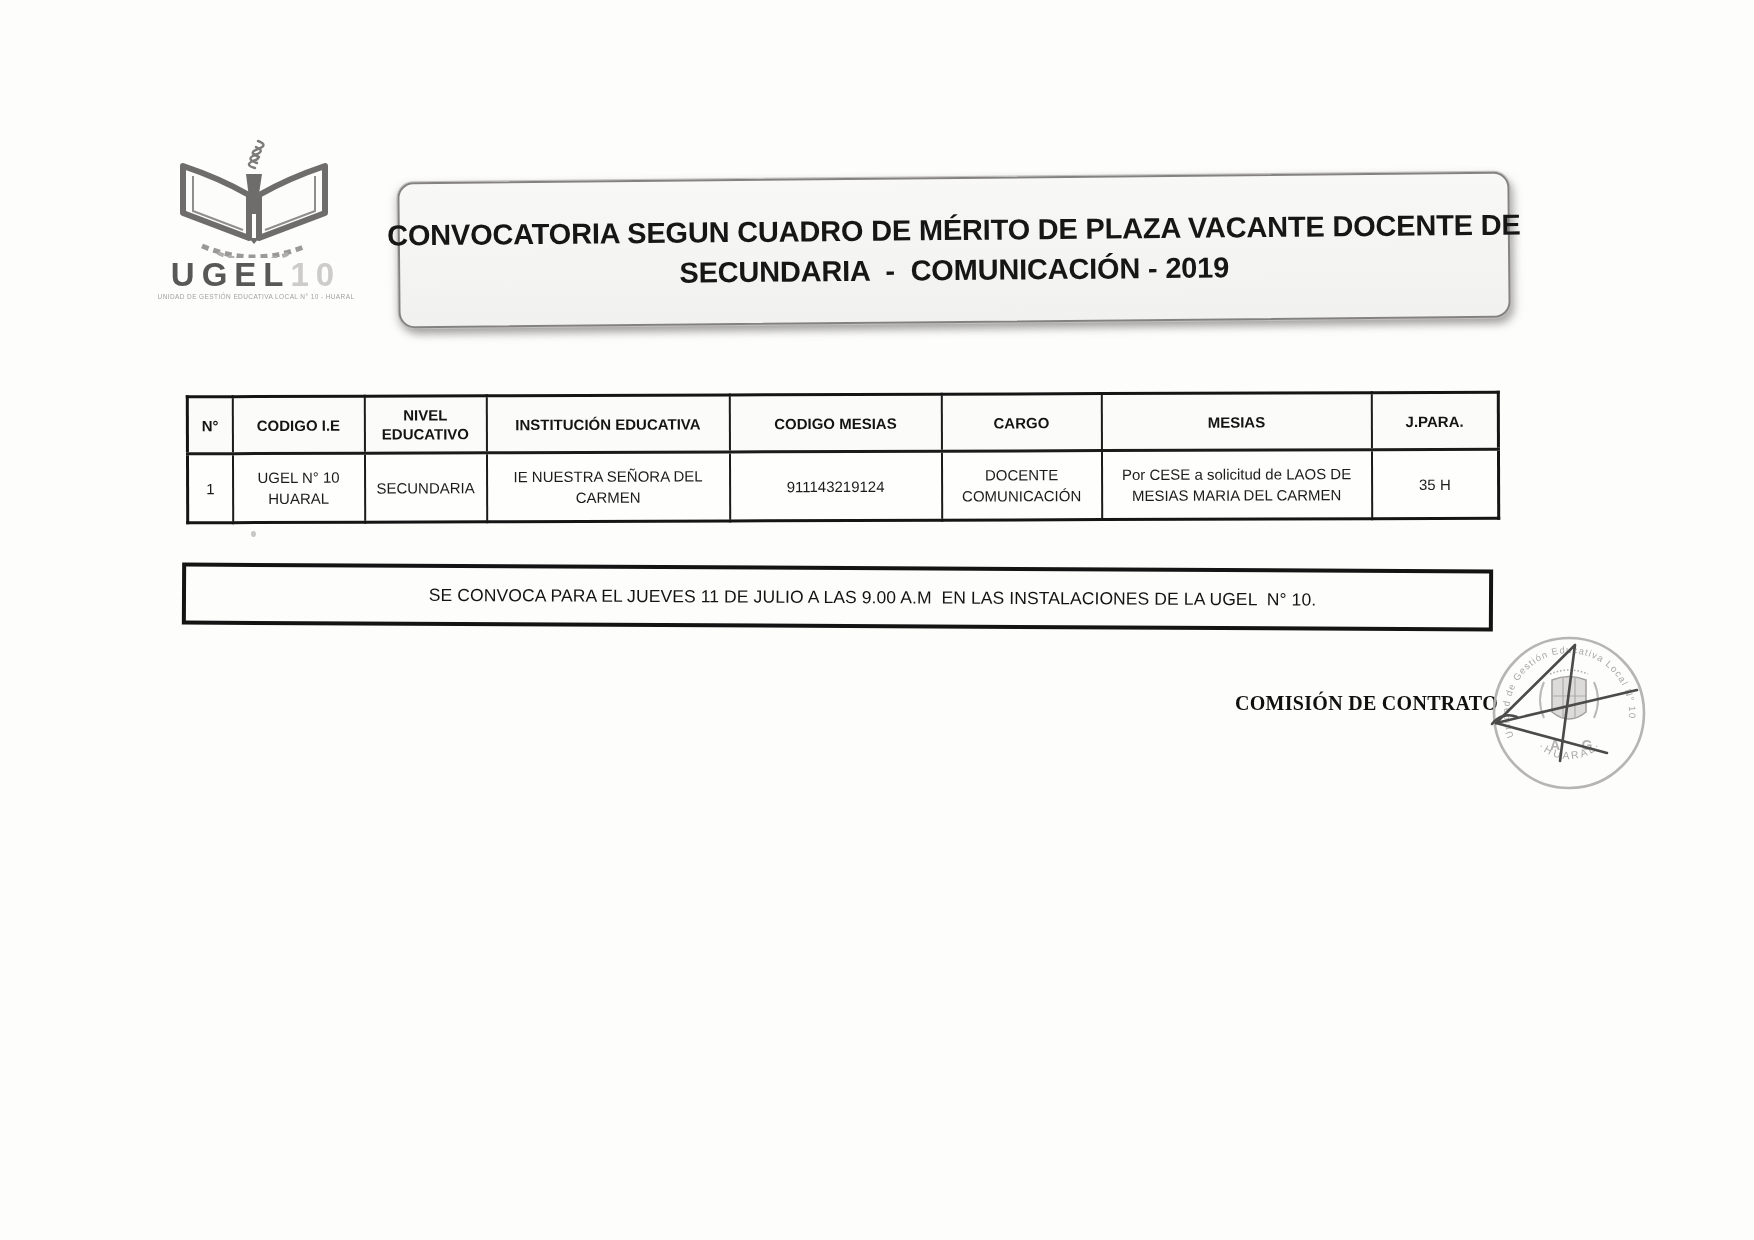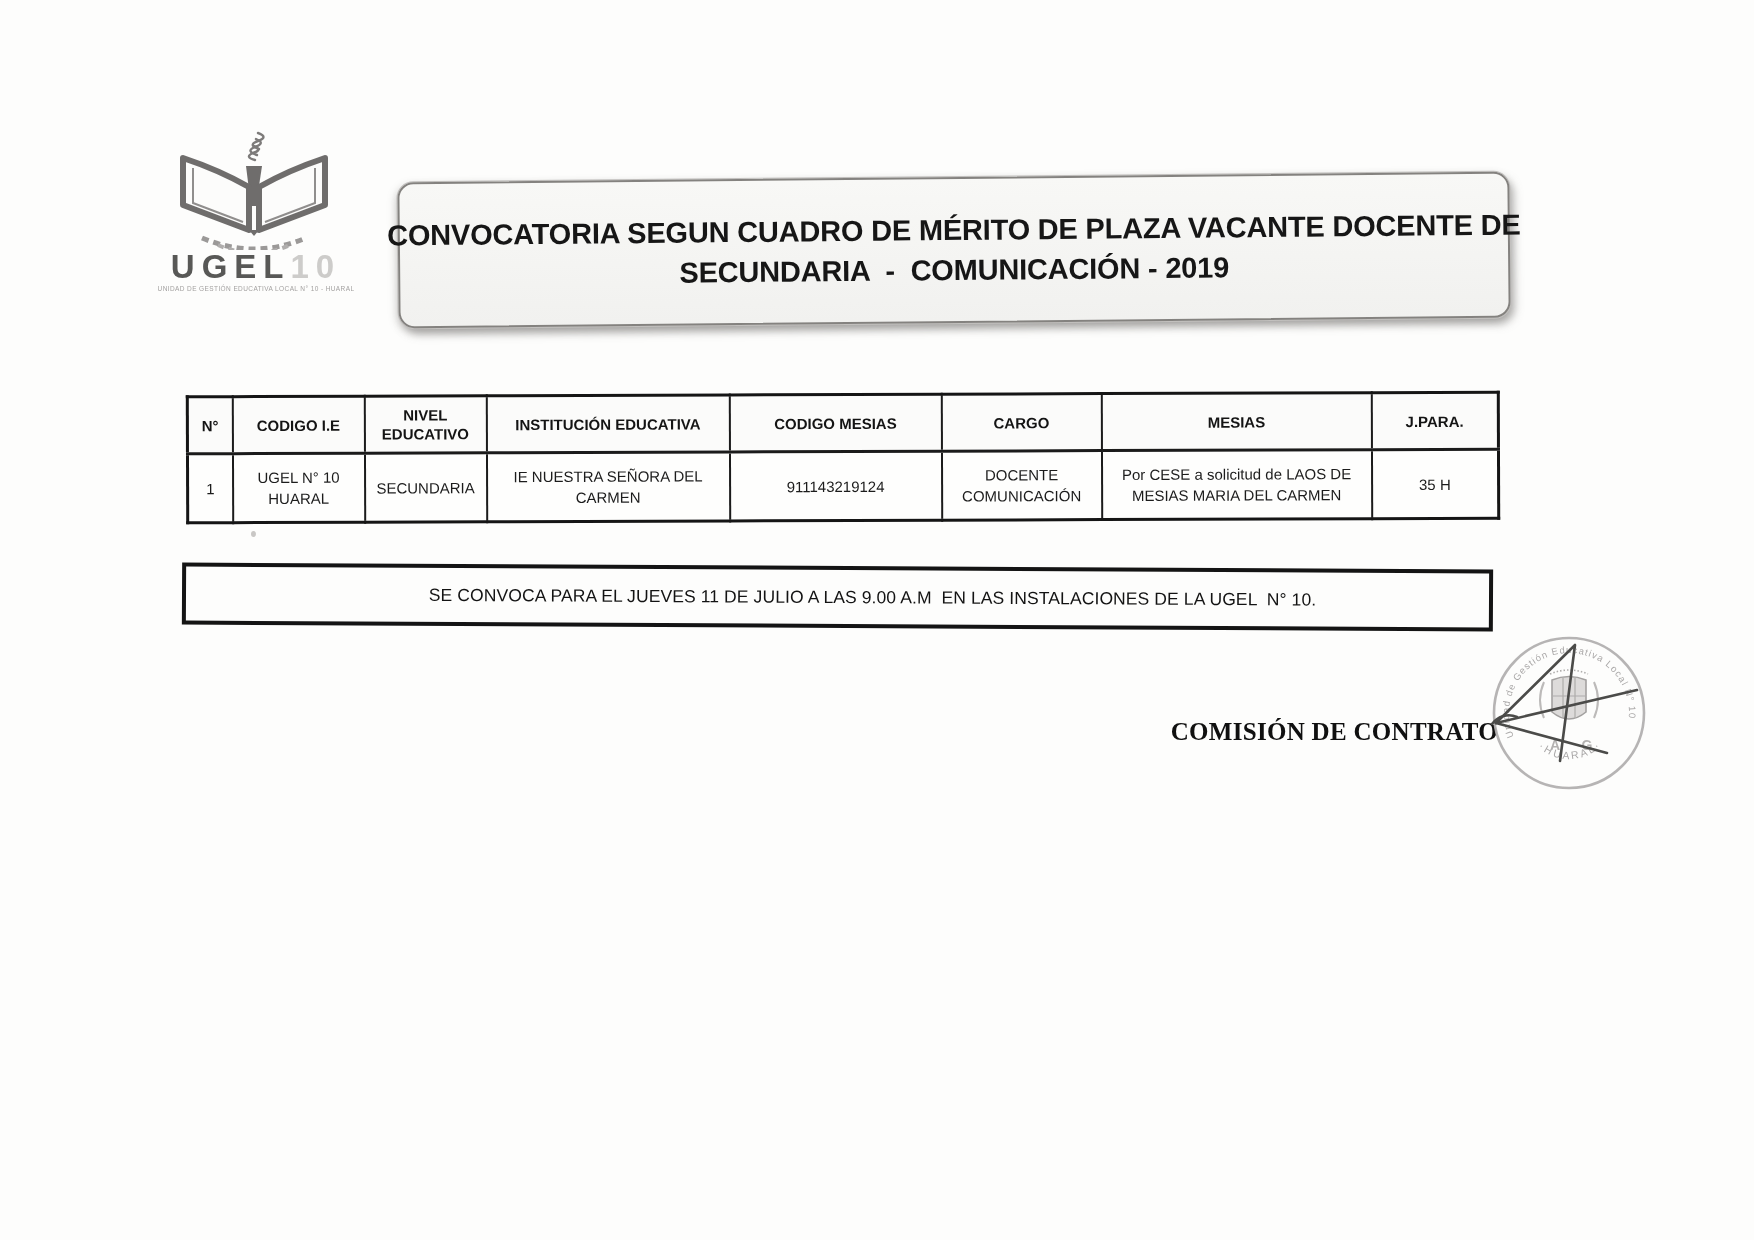--- a/index.html
+++ b/index.html
@@ -5,21 +5,21 @@
   html,body{margin:0;padding:0;}
   body{
     width:1754px;height:1240px;position:relative;overflow:hidden;
     background:#fdfdfc;
     font-family:"Liberation Sans", sans-serif;
     color:#1a1a1a;
   }
   .page{position:absolute;inset:0;}
 
   
-  .logo{position:absolute;left:156px;top:130px;width:200px;text-align:center;}
+  .logo{position:absolute;left:156px;top:138px;width:200px;text-align:center;}
   .logo svg{display:block;margin:0 auto;}
   .logo-text{font-weight:bold;font-size:33px;letter-spacing:7px;line-height:30px;white-space:nowrap;margin-top:2px;}
   .logo-ugel{color:#585856;}
   .logo-num{color:#cdccca;}
   .logo-caption{font-size:6.5px;color:#a3a1a0;letter-spacing:.4px;white-space:nowrap;margin-top:3px;filter:blur(.3px);}
 
   
   .banner{
     position:absolute;left:398px;top:177px;width:1108px;height:142px;
     background:linear-gradient(180deg,#f8f8f6,#f1f1ef);
@@ -51,21 +51,21 @@
     position:absolute;left:182px;top:566px;width:1311px;height:62px;box-sizing:border-box;
     border:4px solid #141414;transform:rotate(.3deg);
     display:flex;align-items:center;justify-content:center;
     padding-left:70px;
   }
   .notice-text{font-size:17.5px;color:#131313;white-space:pre;letter-spacing:.1px;}
 
   
   .commission{
     position:absolute;left:1040px;top:692px;width:458px;text-align:right;
-    font-family:"Liberation Serif", serif;font-weight:bold;font-size:25px;color:#101010;letter-spacing:.3px;margin-top:26px;
+    font-family:"Liberation Serif", serif;font-weight:bold;font-size:20px;color:#101010;letter-spacing:.3px;
   }
   .stamp{position:absolute;left:1486px;top:630px;width:166px;height:166px;}
 
   .speck{position:absolute;left:251px;top:531px;width:5px;height:6px;border-radius:50%;background:#c9c7c5;}
 </style>
 </head>
 <body>
 
 <div class="page">
 

